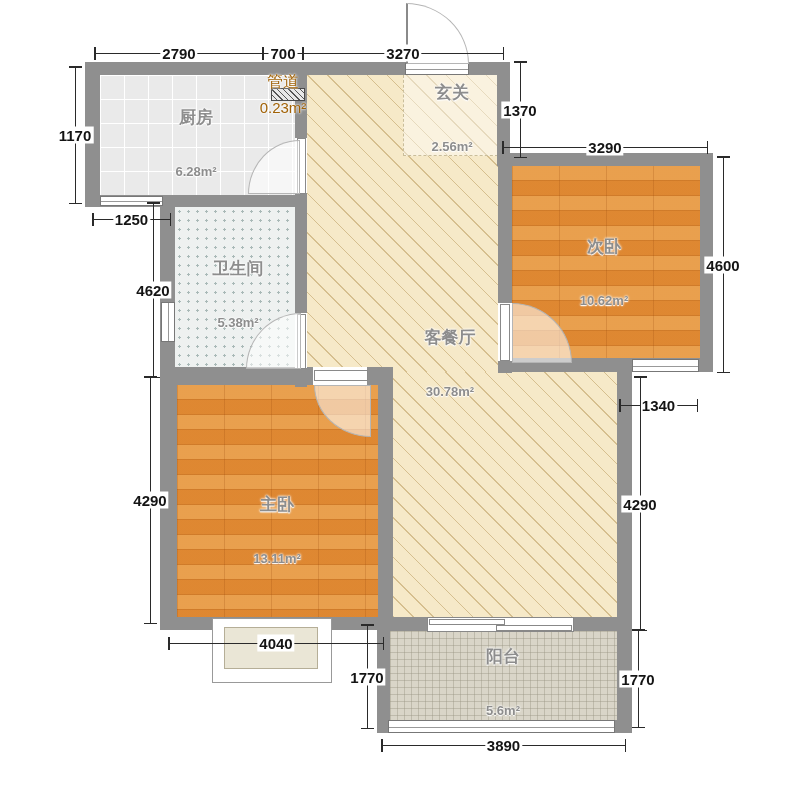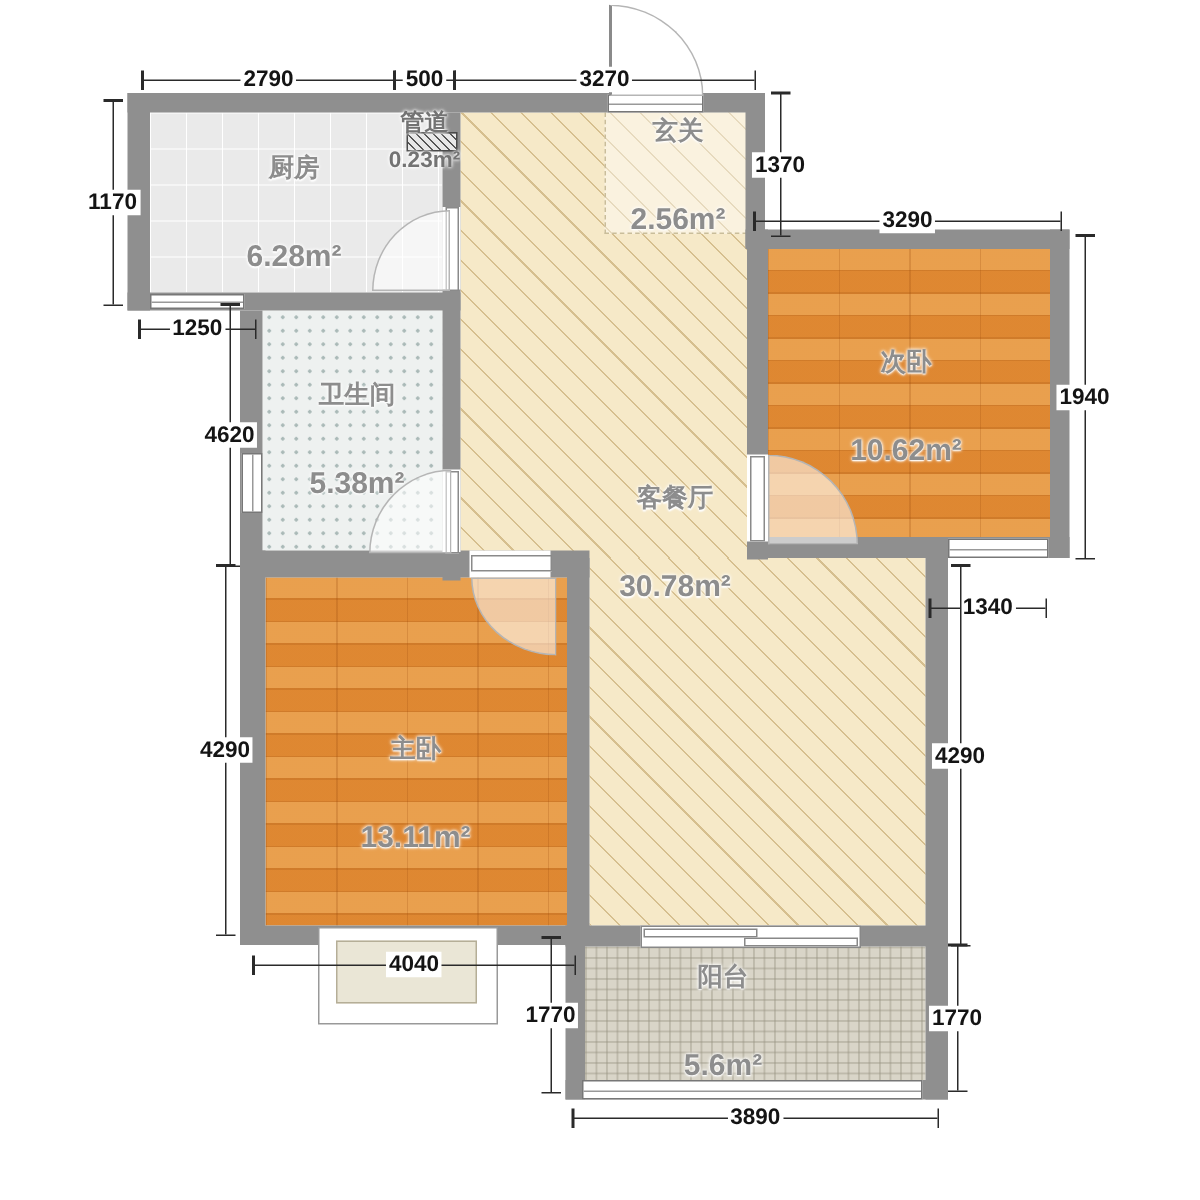--- a/index.html
+++ b/index.html
@@ -51,22 +51,22 @@
   .dimv{position:absolute;width:0;border-left:1.5px solid #2a2a2a;z-index:5;}
   .dimv i{position:absolute;height:1.5px;width:13px;left:-7px;background:#2a2a2a;}
   .dimv .t0{top:-1px;} .dimv .t1{bottom:-1px;}
   .dlab{position:absolute;background:#fff;padding:0 2px;font-size:15px;font-weight:bold;color:#141414;white-space:nowrap;}
   .dimh .dlab{left:50%;top:-1px;transform:translate(-50%,-50%);}
   .dimv .dlab{top:50%;left:-1px;transform:translate(-50%,-50%);}
   
   .rlabel{position:absolute;transform:translate(-50%,-50%);text-align:center;z-index:6;color:#8d8d8d;
           text-shadow:0 0 3px #fff,0 0 2px #fff,0 1px 1px #fff;white-space:nowrap;line-height:1.4;}
   .rn{display:block;font-size:17px;font-weight:bold;}
-  .ra{display:block;font-size:20px;font-weight:bold;margin-top:33px;}
-  .tlabel{position:absolute;transform:translate(-50%,-50%);z-index:6;color:#737373;font-weight:bold;
+  .ra{display:block;font-size:13px;font-weight:bold;margin-top:33px;}
+  .tlabel{position:absolute;transform:translate(-50%,-50%);z-index:6;color:#a16207;font-weight:normal;
           text-shadow:0 0 3px #fff,0 0 2px #fff;white-space:nowrap;font-size:15px;}
 </style>
 </head>
 <body>
 
 <div id="stage">
 
   <div class="fl fl-kitchen" style="left:100px;top:75px;width:195px;height:120px;"></div>
   <div class="fl fl-bath" style="left:175px;top:207px;width:120px;height:160px;"></div>
   <div class="fl fl-living" style="left:307px;top:75px;width:191px;height:297px;"></div>
@@ -130,21 +130,21 @@
   <div class="bay-inner" style="left:224px;top:627px;width:92px;height:40px;"></div>
 
   <div class="dimh" style="left:95px;top:53px;width:168px;">
       <i class="t0"></i>
       <i class="t1"></i>
       <b class="dlab">2790</b>
     </div>
   <div class="dimh" style="left:263px;top:53px;width:40px;">
       <i class="t0"></i>
       <i class="t1"></i>
-      <b class="dlab">500</b>
+      <b class="dlab">700</b>
     </div>
   <div class="dimh" style="left:303px;top:53px;width:200px;">
       <i class="t0"></i>
       <i class="t1"></i>
       <b class="dlab">3270</b>
     </div>
   <div class="dimv" style="left:75px;top:67px;height:136px;">
       <i class="t0"></i>
       <i class="t1"></i>
       <b class="dlab">1170</b>
@@ -165,21 +165,21 @@
       <b class="dlab">1370</b>
     </div>
   <div class="dimh" style="left:503px;top:147px;width:204px;">
       <i class="t0"></i>
       <i class="t1"></i>
       <b class="dlab">3290</b>
     </div>
   <div class="dimv" style="left:723px;top:157px;height:215px;">
       <i class="t0"></i>
       <i class="t1"></i>
-      <b class="dlab">1940</b>
+      <b class="dlab">4600</b>
     </div>
   <div class="dimh" style="left:620px;top:405px;width:77px;">
       <i class="t0"></i>
       <i class="t1"></i>
       <b class="dlab">1340</b>
     </div>
   <div class="dimv" style="left:150px;top:377px;height:246px;">
       <i class="t0"></i>
       <i class="t1"></i>
       <b class="dlab">4290</b>
@@ -229,18 +229,18 @@
     <span class="ra">10.62m²</span>
   </div>
   <div class="rlabel" style="left:450px;top:363px;">
     <span class="rn">客餐厅</span>
     <span class="ra">30.78m²</span>
   </div>
   <div class="rlabel" style="left:277px;top:530px;">
     <span class="rn">主卧</span>
     <span class="ra">13.11m²</span>
   </div>
-  <div class="rlabel" style="left:482px;top:682px;">
+  <div class="rlabel" style="left:503px;top:682px;">
     <span class="rn">阳台</span>
     <span class="ra">5.6m²</span>
   </div>
 
 </div>
 
 </body></html>

